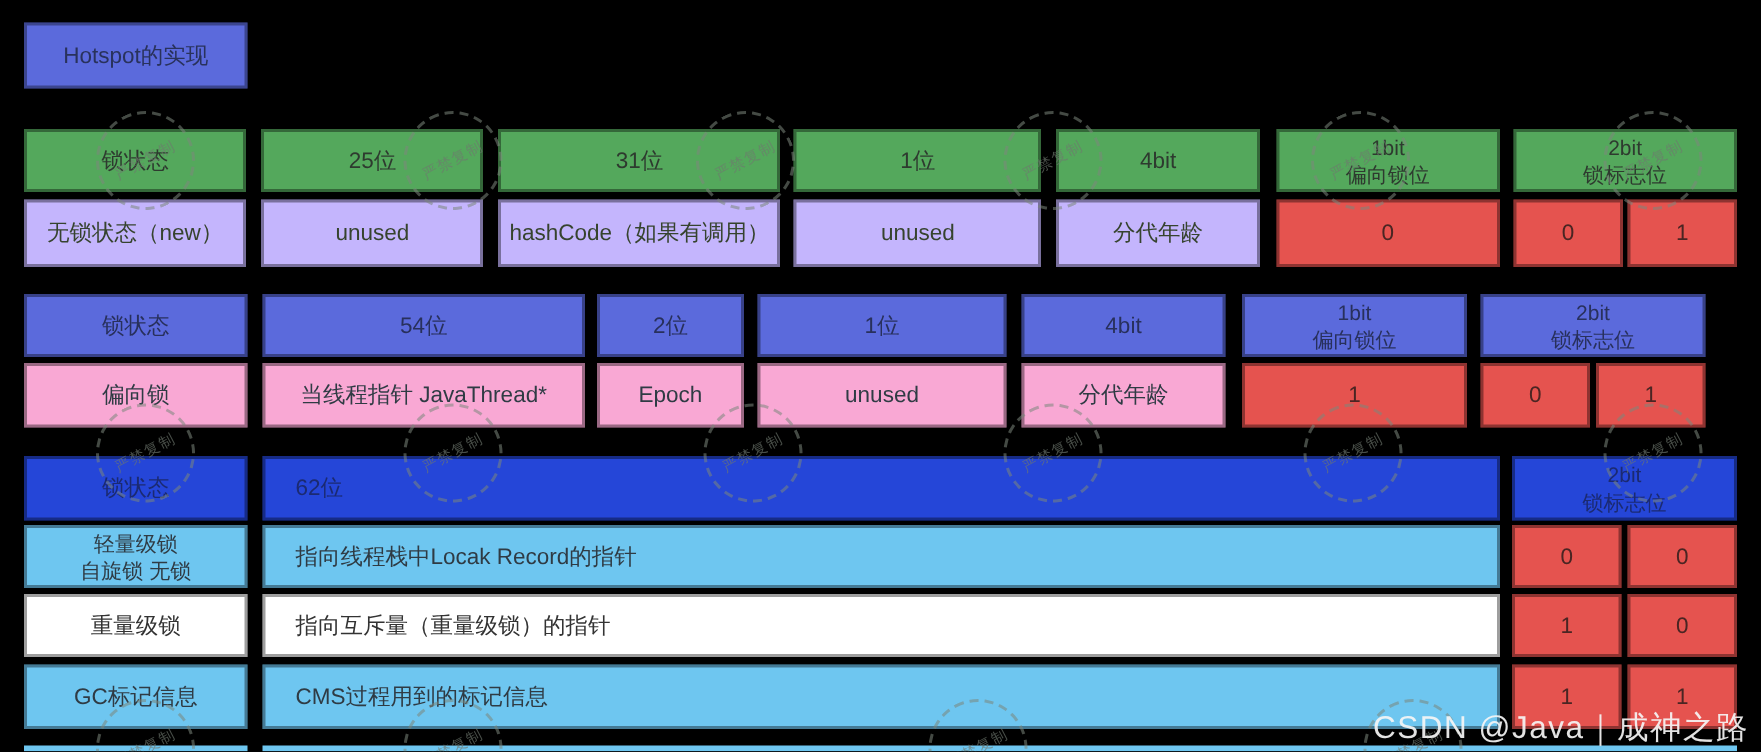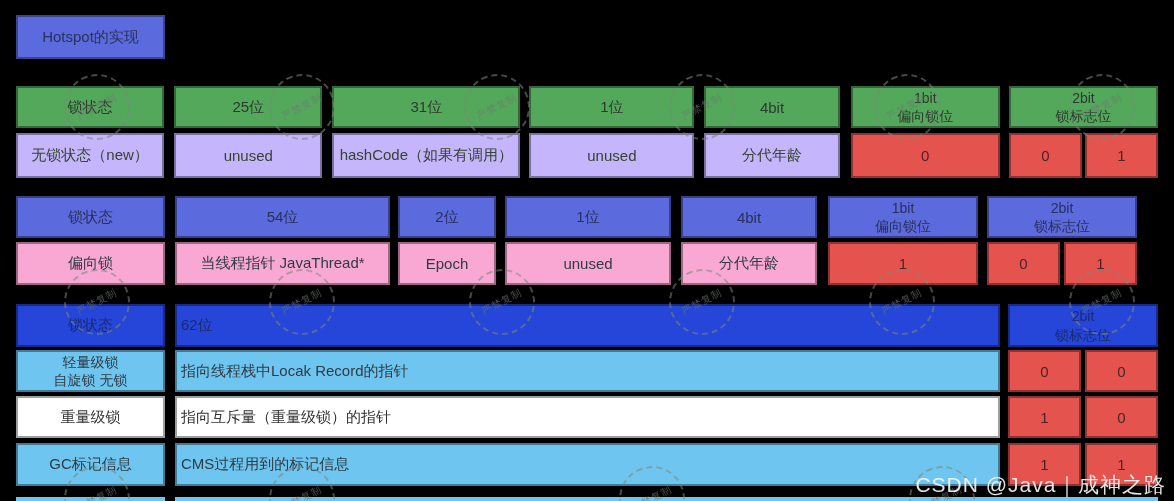--- a/index.html
+++ b/index.html
@@ -27,21 +27,21 @@
   .gh{background:#54a85c;color:#2e3a2f}
   .gc{background:#c4b5fd;color:#36432e}
   .bh{background:#5b6adc;color:#28305c}
   .bc{background:#f9a8d4;color:#2f3b44}
   .dh{background:#2546d8;color:#1b2a71}
   .lb{background:#6ec6f0;color:#2f3b44}
   .wh{background:#ffffff;color:#333}
   .red{background:#e5534f;color:#4a2523}
   .two{flex-direction:column;line-height:1.3;font-size:14px}
   .two span{display:block}
-  .left{justify-content:flex-start;padding-left:4px}
+  .left{justify-content:flex-start;padding-left:20px}
   .pair{display:flex;width:150px;justify-content:space-between}
   .pair .cell{width:73px;height:100%}
   .stamp{
     position:absolute;width:62px;height:62px;border-radius:50%;
     border:2px dashed rgba(125,135,125,.55);
     display:flex;align-items:center;justify-content:center;
     transform:rotate(-28deg);pointer-events:none;
   }
   .stamp span{font-size:10px;color:rgba(110,120,110,.65);letter-spacing:1px;white-space:nowrap}
   .sliver{position:absolute;top:497px;height:4px;background:#6ec6f0}

